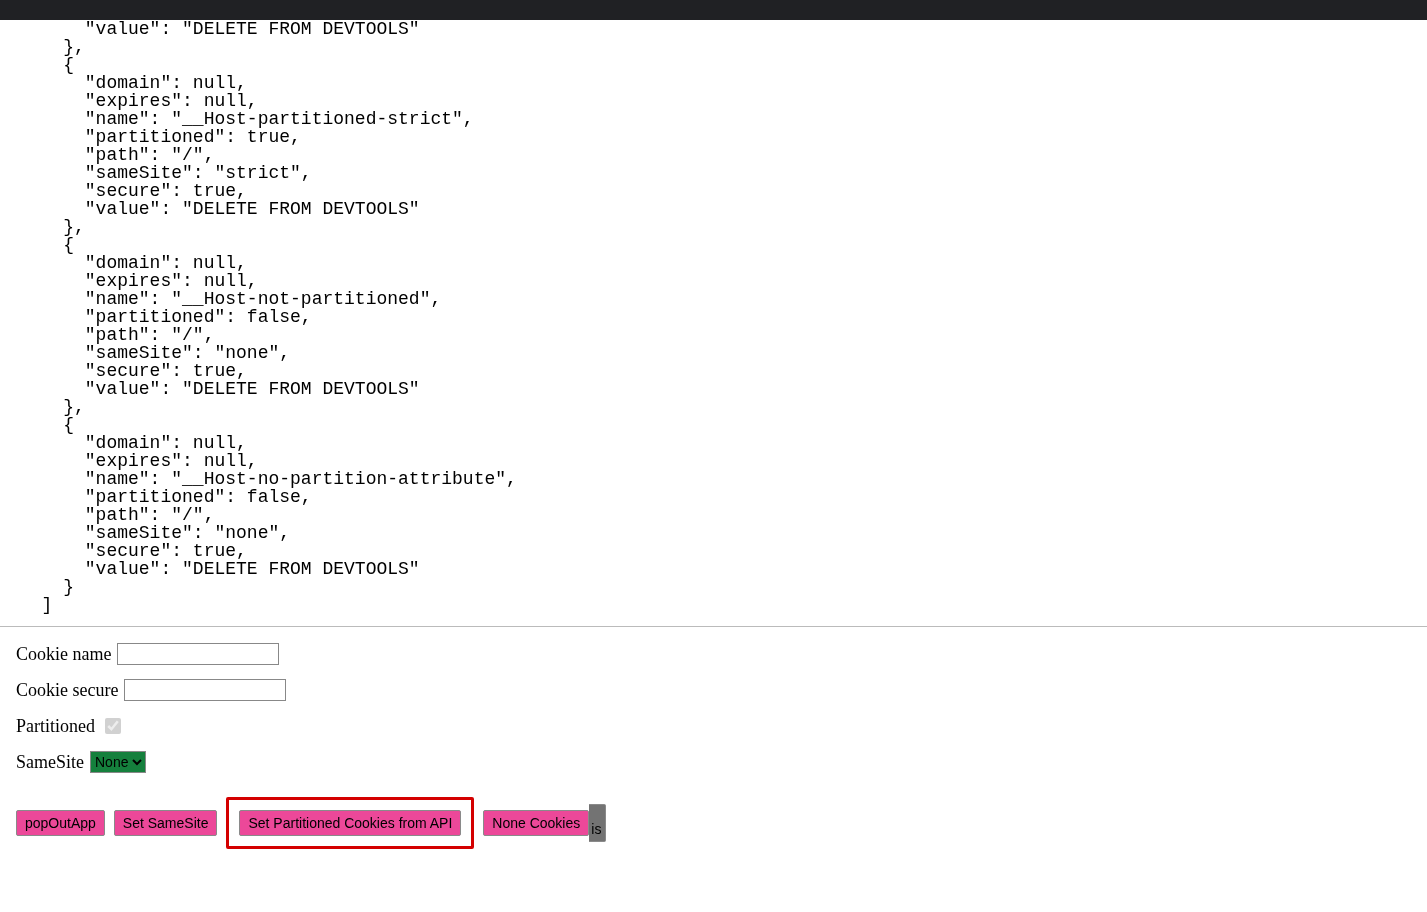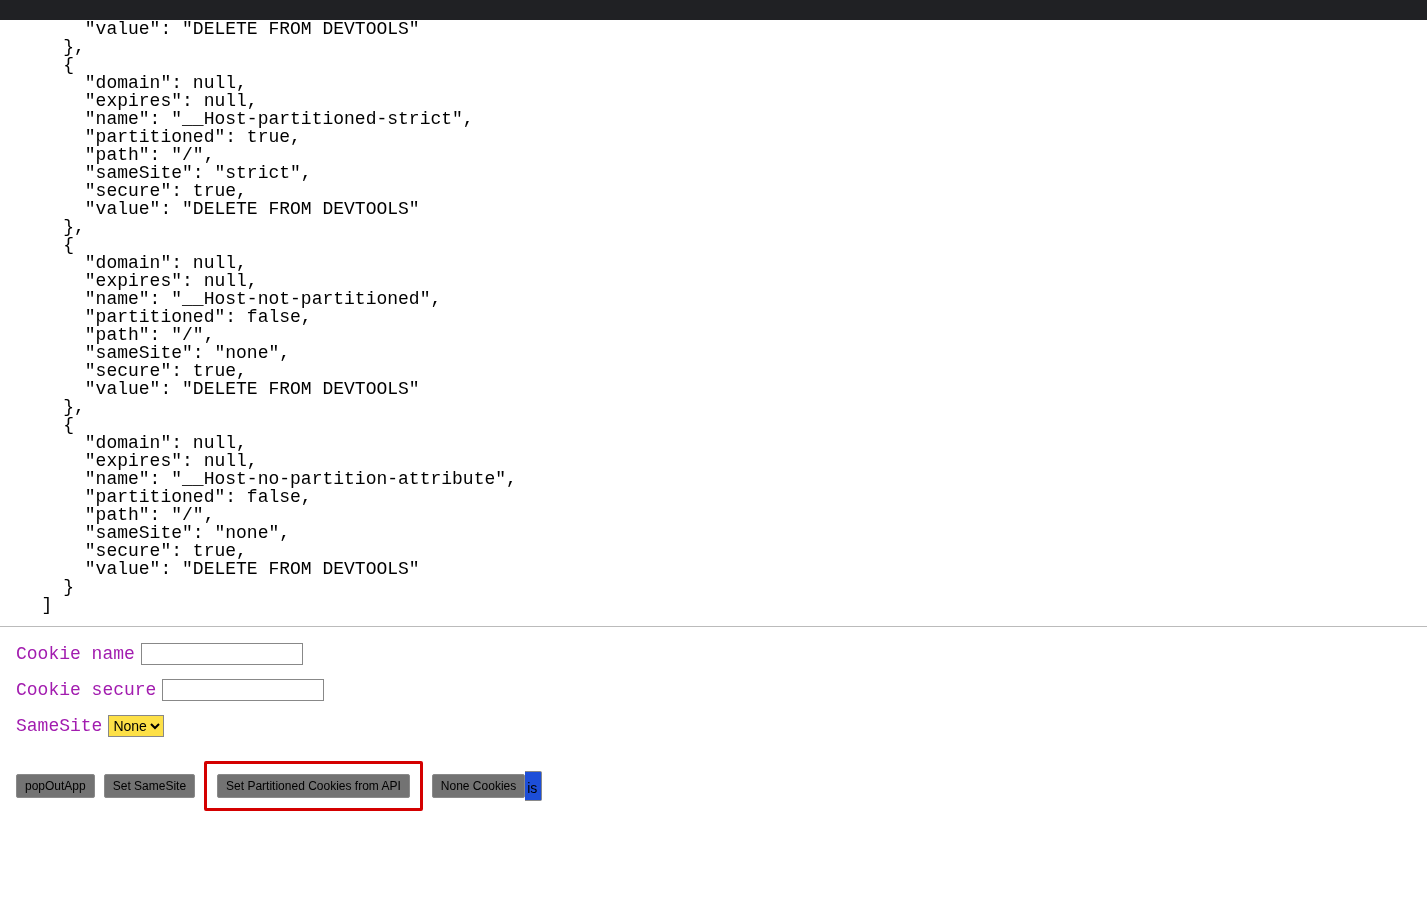--- a/index.html
+++ b/index.html
@@ -10,46 +10,46 @@
     font-family: Consolas, "Courier New", monospace;
     font-size: 18px;
     line-height: 18px;
     white-space: pre;
     padding: 0 0 6px 20px;
     margin:0;
   }
   .json-container { border-bottom: 1px solid #bbb; padding-bottom:6px; }
   .form { padding: 16px 16px 10px 16px; }
   .row { margin-bottom: 14px; display:flex; align-items:center; gap:6px; }
-  .row label { font-family: Liberation Mono, monospace; font-size:18px; color:#a21caf; }
+  .row label { font-family: Liberation Serif, serif; font-size:18px; color:#000000; }
   .row input[type=text] {
     width: 162px; height: 22px; border:1px solid #888; padding:1px 3px;
     font-size:14px;
   }
   .row input[type=checkbox] {
     width:16px; height:16px; accent-color:#888;
   }
   .row select {
-    height:22px; font-size:14px; border:1px solid #888; background:#fde047;
+    height:22px; font-size:14px; border:1px solid #888; background:#15803d;
   }
   .buttons { padding: 0 16px 16px 16px; display:flex; gap:9px; align-items:center; }
   .buttons button {
-    font-family: Arial, sans-serif; font-size:12px;
-    padding: 4px 8px; border:1px solid #8a8a8a; background:#737373;
+    font-family: Arial, sans-serif; font-size:14px;
+    padding: 4px 8px; border:1px solid #8a8a8a; background:#ec4899;
     border-radius:2px; cursor:pointer;
   }
   .highlight-box {
     border: 3px solid #d40000; padding:0; border-radius:2px;
     display:inline-flex;
   }
   .highlight-box button { margin:10px; }
   .overflow-frag {
     font-size:14px; font-family:Arial,sans-serif; color:#000;
-    border:1px solid #8a8a8a; background:#1d4ed8; border-left:none;
-    padding:8px 4px 4px 2px; border-radius:0 2px 2px 0; margin-left:-9px;
+    border:1px solid #8a8a8a; background:#737373; border-left:none;
+    padding:16px 4px 4px 2px; border-radius:0 2px 2px 0; margin-left:-9px;
   }
 </style>
 </head>
 <body>
 
 <div class="chrome-top"></div>
 
 <div class="page">
 
   <div class="json-container">
@@ -94,20 +94,24 @@
       <label>Cookie name</label>
       <input type="text" value="" style="">
     </div>
 
     <div class="row">
       <label>Cookie secure</label>
       <input type="text" value="" style="">
     </div>
 
 
+    <div class="row">
+      <label>Partitioned</label>
+      <input type="checkbox" checked="" disabled="" style="">
+    </div>
 
     <div class="row">
       <label>SameSite</label>
       <select>
         <option>None</option>
       </select>
     </div>
 
   </div>
 

